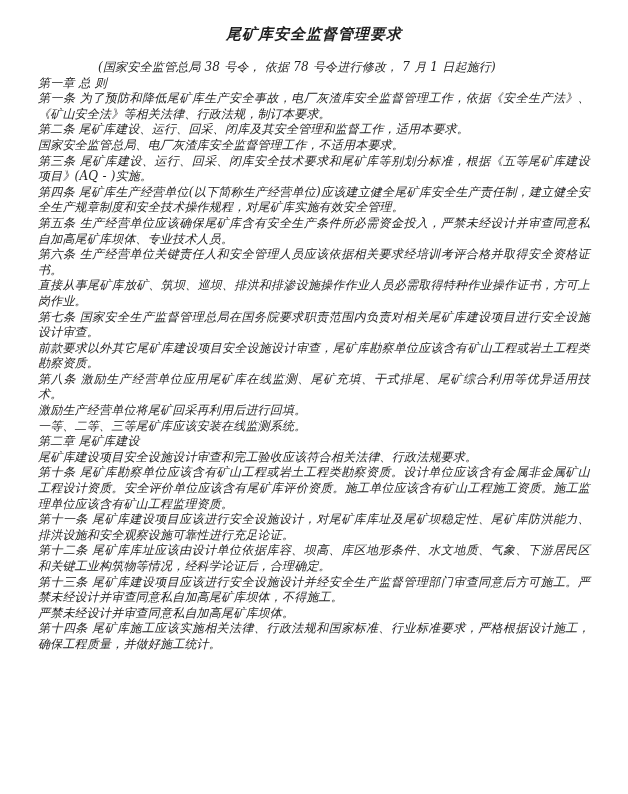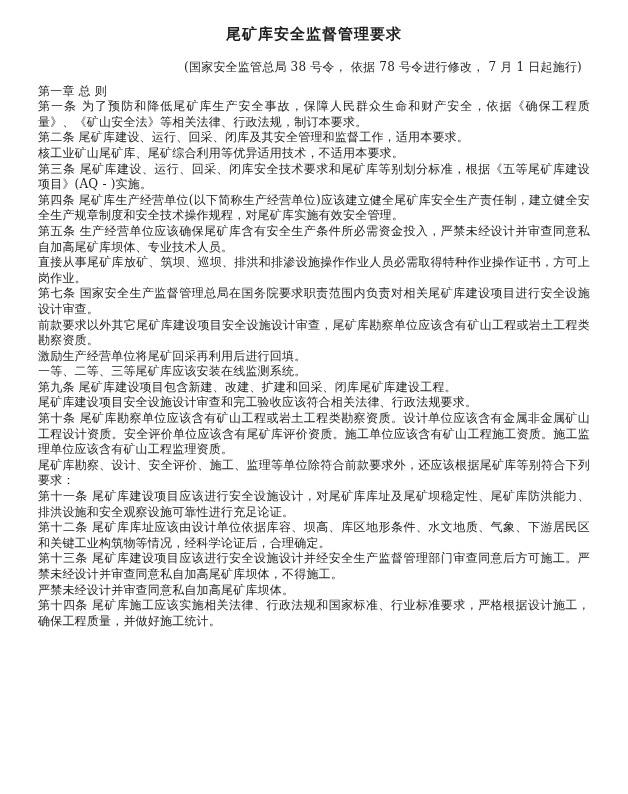--- a/index.html
+++ b/index.html
@@ -11,68 +11,69 @@
     position: relative;
     width: 628px;
     height: 794px;
     margin: 0 auto;
     background: #ffffff;
     box-sizing: border-box;
     padding: 24px 38px 0 38px;
     overflow: hidden;
     font-family: "DejaVu Serif", "Liberation Serif", serif;
     color: #1f1f1f;
+    font-style: italic;
   }
   .doc-title {
     margin: 0 0 16px 0;
     text-align: center;
     font-size: 15px;
     font-weight: bold;
     letter-spacing: 1px;
     line-height: 20px;
   }
   .doc-subtitle {
-    margin: 8px;
+    margin: 0;
     text-indent: 60px;
     font-size: 12px;
     line-height: 15.6px;
     letter-spacing: 0.2px;
-    text-align: right;
   }
   .para {
     margin: 0;
     font-size: 12px;
     line-height: 15.6px;
     letter-spacing: 0.2px;
     text-align: justify;
     text-justify: inter-ideograph;
   }
 </style>
 </head>
 <body>
 
 <div class="page">
   <h1 class="doc-title">尾矿库安全监督管理要求</h1>
   <p class="doc-subtitle">(国家安全监管总局 38 号令， 依据 78 号令进行修改， 7 月 1 日起施行)</p>
   <div>
       <p class="para chapter">第一章 总 则</p>
-      <p class="para body">第一条 为了预防和降低尾矿库生产安全事故，保障人民群众生命和财产安全，依据《确保工程质量》、《矿山安全法》等相关法律、行政法规，制订本要求。</p>
+      <p class="para body">第一条 为了预防和降低尾矿库生产安全事故，电厂灰渣库安全监督管理工作，依据《安全生产法》、《矿山安全法》等相关法律、行政法规，制订本要求。</p>
       <p class="para body">第二条 尾矿库建设、运行、回采、闭库及其安全管理和监督工作，适用本要求。</p>
-      <p class="para body">核工业矿山尾矿库、尾矿综合利用等优异适用技术，不适用本要求。</p>
+      <p class="para body">国家安全监管总局、电厂灰渣库安全监督管理工作，不适用本要求。</p>
       <p class="para body">第三条 尾矿库建设、运行、回采、闭库安全技术要求和尾矿库等别划分标准，根据《五等尾矿库建设项目》(AQ - )实施。</p>
       <p class="para body">第四条 尾矿库生产经营单位(以下简称生产经营单位)应该建立健全尾矿库安全生产责任制，建立健全安全生产规章制度和安全技术操作规程，对尾矿库实施有效安全管理。</p>
       <p class="para body">第五条 生产经营单位应该确保尾矿库含有安全生产条件所必需资金投入，严禁未经设计并审查同意私自加高尾矿库坝体、专业技术人员。</p>
+      <p class="para body">第六条 生产经营单位关键责任人和安全管理人员应该依据相关要求经培训考评合格并取得安全资格证书。</p>
       <p class="para body">直接从事尾矿库放矿、筑坝、巡坝、排洪和排渗设施操作作业人员必需取得特种作业操作证书，方可上岗作业。</p>
       <p class="para body">第七条 国家安全生产监督管理总局在国务院要求职责范围内负责对相关尾矿库建设项目进行安全设施设计审查。</p>
       <p class="para body">前款要求以外其它尾矿库建设项目安全设施设计审查，尾矿库勘察单位应该含有矿山工程或岩土工程类勘察资质。</p>
+      <p class="para body">第八条 激励生产经营单位应用尾矿库在线监测、尾矿充填、干式排尾、尾矿综合利用等优异适用技术。</p>
       <p class="para body">激励生产经营单位将尾矿回采再利用后进行回填。</p>
       <p class="para body">一等、二等、三等尾矿库应该安装在线监测系统。</p>
-      <p class="para body">第九条 尾矿库建设项目包含新建、改建、扩建和回采、闭库尾矿库建设工程。</p>
+      <p class="para chapter">第二章 尾矿库建设</p>
       <p class="para body">尾矿库建设项目安全设施设计审查和完工验收应该符合相关法律、行政法规要求。</p>
       <p class="para body">第十条 尾矿库勘察单位应该含有矿山工程或岩土工程类勘察资质。设计单位应该含有金属非金属矿山工程设计资质。安全评价单位应该含有尾矿库评价资质。施工单位应该含有矿山工程施工资质。施工监理单位应该含有矿山工程监理资质。</p>
-      <p class="para body">尾矿库勘察、设计、安全评价、施工、监理等单位除符合前款要求外，还应该根据尾矿库等别符合下列要求：</p>
       <p class="para body">第十一条 尾矿库建设项目应该进行安全设施设计，对尾矿库库址及尾矿坝稳定性、尾矿库防洪能力、排洪设施和安全观察设施可靠性进行充足论证。</p>
       <p class="para body">第十二条 尾矿库库址应该由设计单位依据库容、坝高、库区地形条件、水文地质、气象、下游居民区和关键工业构筑物等情况，经科学论证后，合理确定。</p>
       <p class="para body">第十三条 尾矿库建设项目应该进行安全设施设计并经安全生产监督管理部门审查同意后方可施工。严禁未经设计并审查同意私自加高尾矿库坝体，不得施工。</p>
       <p class="para body">严禁未经设计并审查同意私自加高尾矿库坝体。</p>
       <p class="para body">第十四条 尾矿库施工应该实施相关法律、行政法规和国家标准、行业标准要求，严格根据设计施工，确保工程质量，并做好施工统计。</p>
     </div>
 </div>
 
 </body></html>

